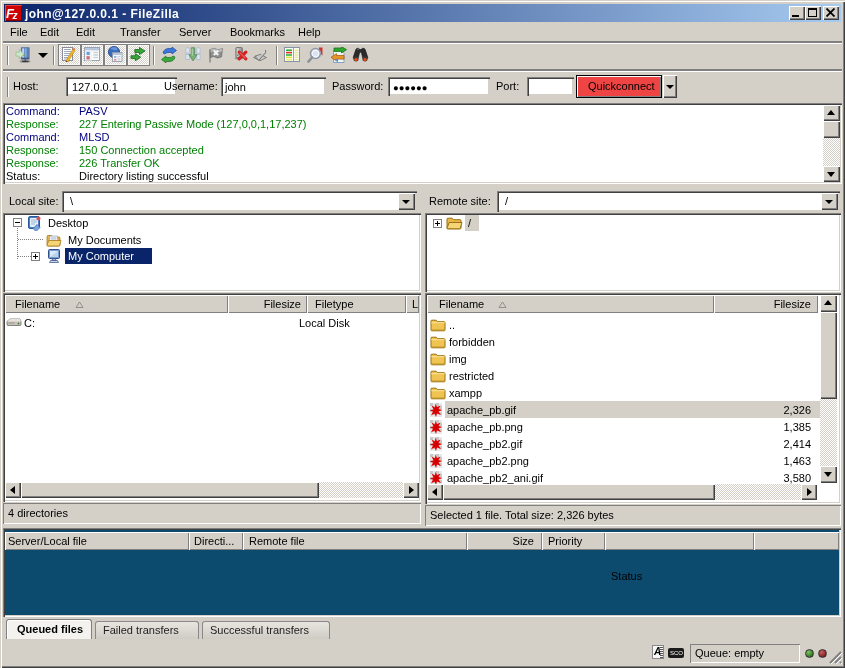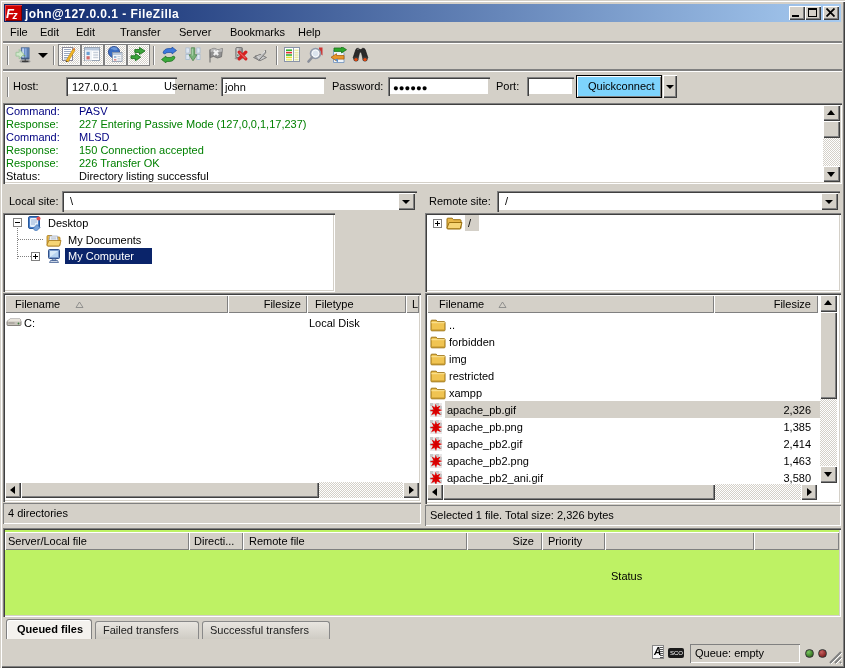--- a/index.html
+++ b/index.html
@@ -281,21 +281,21 @@
     <span class="abs" style="left:161px; top:9px;">Username:</span>
     <div class="abs field" style="left:218px; top:6px; width:105px; height:19px;">
         <span style="position:absolute; left:4px; top:4px;">john</span>
       </div>
     <span class="abs" style="left:329px; top:9px;">Password:</span>
     <div class="abs field" style="left:385px; top:6px; width:102px; height:19px;">
         <span style="position:absolute; left:5px; top:5px; font-size:9.5px; letter-spacing:0px;">●●●●●●</span>
       </div>
     <span class="abs" style="left:493px; top:9px;">Port:</span>
     <div class="abs field" style="left:524px; top:6px; width:47px; height:19px;"></div>
-    <div class="abs" style="left:573px; top:4px; width:86px; height:23px; background:#7dd3fc; box-shadow: inset 0 0 0 1px #000, inset 2px 2px 0 #fff, inset -2px -2px 0 #808080;">
+    <div class="abs" style="left:573px; top:4px; width:86px; height:23px; background:#ef4444; box-shadow: inset 0 0 0 1px #000, inset 2px 2px 0 #fff, inset -2px -2px 0 #808080;">
         <span style="position:absolute; left:12px; top:5px;">Quickconnect</span>
       </div>
     <div class="abs" style="left:660px; top:4px; width:14px; height:23px; background:#d4d0c8; box-shadow: inset 1px 1px 0 #fff, inset -1px -1px 0 #404040, inset -2px -2px 0 #808080;">
         <div style="position:absolute; left:3px; top:10px; width:0; height:0; border-left:4px solid transparent; border-right:4px solid transparent; border-top:4px solid #000;"></div>
       </div>
   </div>
 
   <div class="abs sunken2" style="left:3px; top:103px; width:839px; height:81px;">
     <div class="abs" style="left:3px; top:2px; width:810px; height:77px; overflow:hidden; line-height:13px;">
       <div><span style="color:#000080;">Command:</span><span style="position:absolute; left:73px; color:#000080;">PASV</span></div>
@@ -318,21 +318,21 @@
     </div>
   </div>
 
   <span class="abs" style="left:9px; top:195px;">Local site:</span>
   <div class="abs field" style="left:62px; top:191px; width:355px; height:21px;">
     <span style="position:absolute; left:8px; top:4px;">\</span>
     <div class="sbtn" style="left:336px; top:2px; width:17px; height:17px;">
         <div class="arw" style="left:4px; top:7px; border-left:4px solid transparent; border-right:4px solid transparent; border-top:4px solid #000;"></div>
       </div>
   </div>
-  <div class="abs sunken2" style="left:3px; top:213px; width:332px; height:79px;">
+  <div class="abs sunken2" style="left:3px; top:213px; width:418px; height:79px;">
 
     <div class="abs" style="left:10px; top:5px; width:9px; height:9px; background:#fff; border:1px solid #808080;">
         <div style="position:absolute;left:1px;top:3px;width:5px;height:1px;background:#000;"></div>
       </div>
     <div class="abs icon" style="left:24px; top:2px;">
         <svg width="16" height="16" viewBox="0 0 16 16">
       <rect x="1.5" y="1.5" width="11" height="12" rx="1.5" fill="#4a7ec8" stroke="#26589c" stroke-width="1"></rect>
       <rect x="3" y="3" width="8" height="9" rx="1" fill="#e8f0fa"></rect>
       <path d="M4 5 h6 M4 7 h6 M4 9 h4" stroke="#9ab4d8" stroke-width="1"></path>
       <circle cx="11.5" cy="3.5" r="2" fill="#e05050"></circle>
@@ -411,21 +411,21 @@
 
     <div class="abs icon" style="left:3px; top:22px;">
         <svg width="16" height="16" viewBox="0 0 16 16">
       <path d="M1 6.5 L4 4 L14 4 L15 6.5 L15 9.5 Q15 10.5 14 10.5 L2 10.5 Q1 10.5 1 9.5z" fill="#c8c4bc" stroke="#6e6a64" stroke-width="0.8"></path>
       <path d="M1 6.5 L4 4 L14 4 L15 6.5z" fill="#e8e4dc"></path>
       <circle cx="12.5" cy="8.5" r="0.9" fill="#3a7a3a"></circle>
       <path d="M2.5 8 h6" stroke="#8a867e" stroke-width="0.8"></path>
     </svg>
       </div>
     <span class="abs" style="left:21px; top:24px;">C:</span>
-    <span class="abs" style="left:306px; top:24px;">Local Disk</span>
+    <span class="abs" style="left:296px; top:24px;">Local Disk</span>
 
     <div class="abs" style="left:2px; top:189px; width:414px; height:16px;">
       <div class="track" style="position:absolute; left:0; top:0; width:414px; height:16px;"></div>
       <div class="sbtn" style="left:0; top:0; width:16px; height:16px;">
           <div class="arw" style="left:5px; top:4px; border-top:4px solid transparent; border-bottom:4px solid transparent; border-right:5px solid #000;"></div>
         </div>
       <div class="thumb" style="left:16px; top:0; width:298px; height:16px;"></div>
       <div class="sbtn" style="left:398px; top:0; width:16px; height:16px;">
           <div class="arw" style="left:6px; top:4px; border-top:4px solid transparent; border-bottom:4px solid transparent; border-left:5px solid #000;"></div>
         </div>
@@ -533,21 +533,21 @@
       <div class="thumb" style="left:16px; top:0; width:272px; height:16px;"></div>
       <div class="sbtn" style="left:374px; top:0; width:16px; height:16px;">
           <div class="arw" style="left:6px; top:4px; border-top:4px solid transparent; border-bottom:4px solid transparent; border-left:5px solid #000;"></div>
         </div>
     </div>
   </div>
   <div class="abs sunken1" style="left:425px; top:505px; width:416px; height:21px;">
       <span style="position:absolute; left:5px; top:4px;">Selected 1 file. Total size: 2,326 bytes</span>
     </div>
 
-  <div class="abs sunken2" style="left:3px; top:528px; width:838px; height:89px; background:#bef264;">
+  <div class="abs sunken2" style="left:3px; top:528px; width:838px; height:89px; background:#0c4a6e;">
     <div class="hdr" style="left:2px; top:4px; width:184px; height:18px;">
         <span style="left:3px;">Server/Local file</span>
       </div>
     <div class="hdr" style="left:186px; top:4px; width:54px; height:18px;">
         <span style="left:5px;">Directi...</span>
       </div>
     <div class="hdr" style="left:240px; top:4px; width:224px; height:18px;">
         <span style="left:6px;">Remote file</span>
       </div>
     <div class="hdr" style="left:464px; top:4px; width:75px; height:18px;text-decoration:underline;">

